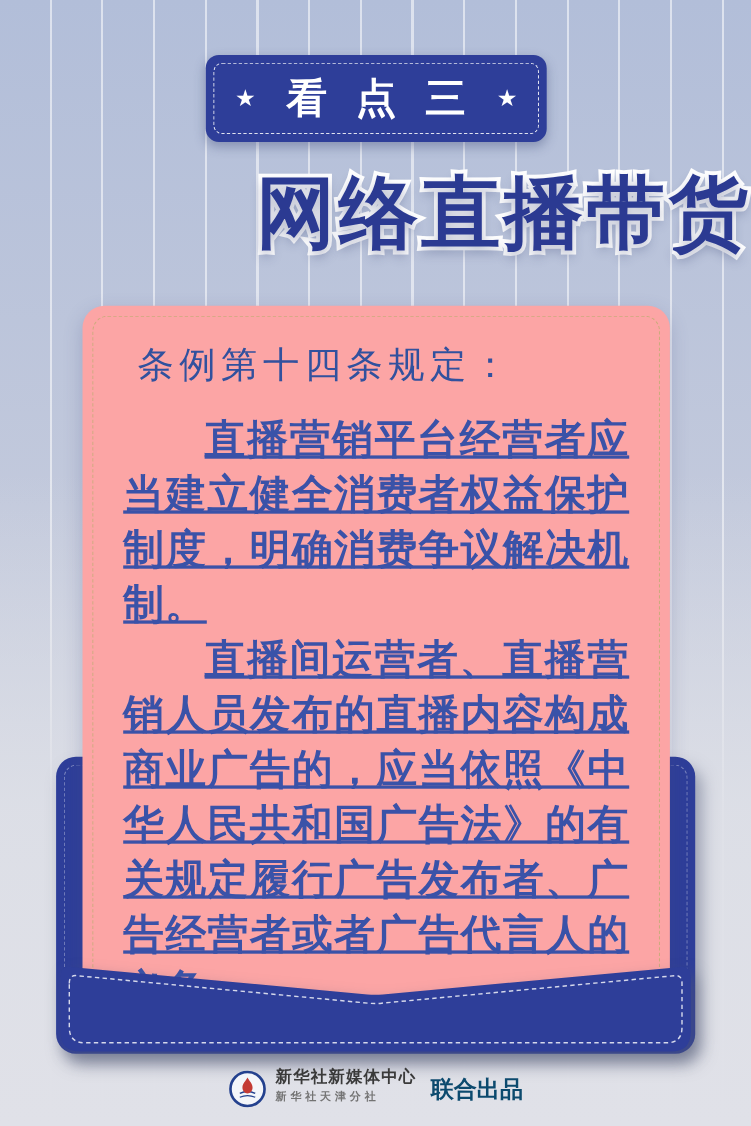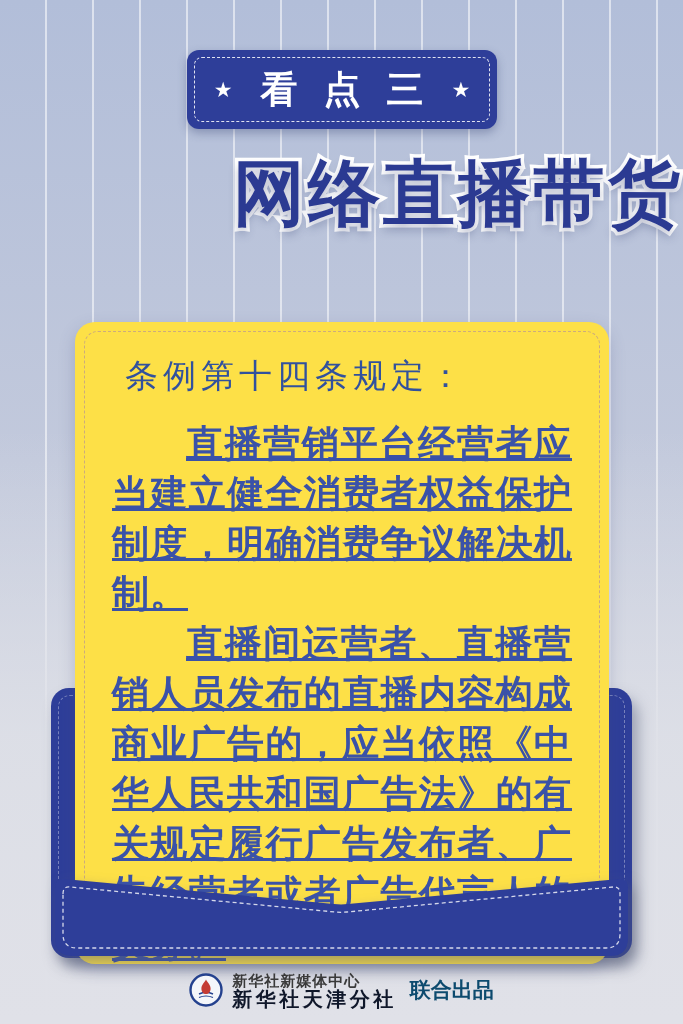--- a/index.html
+++ b/index.html
@@ -45,23 +45,22 @@
     box-shadow:6px 10px 14px rgba(90,98,125,.5);
   }
   .folder-back::before{
     content:"";position:absolute;inset:7px;border:1px dashed rgba(255,255,255,.35);
     border-radius:12px;
   }
 
   
   .card{
     position:absolute;left:75px;top:278px;width:534px;height:642px;
-    background:#fde047;border-radius:20px;
+    background:#fca5a5;border-radius:20px;
     box-shadow:0 6px 16px rgba(70,80,130,.25);
-    margin-top:44px;
   }
   .card::before{
     content:"";position:absolute;inset:9px;border:1px dashed #ccab7d;
     border-radius:14px;pointer-events:none;
   }
   .card-heading{
     margin:32px 0 0 50px;
     font-family:"DejaVu Serif",serif;
     font-size:33px;font-weight:500;color:#31519e;letter-spacing:5px;white-space:nowrap;
   }
@@ -76,23 +75,23 @@
     position:absolute;left:51px;top:870px;width:581px;height:88px;
     filter:drop-shadow(5px 7px 7px rgba(80,88,115,.5));
   }
 
   
   .footer{
     position:absolute;left:0;top:968px;width:100%;height:44px;
     display:flex;align-items:center;justify-content:center;gap:9px;
   }
   .footer .emblem{width:34px;height:34px;flex:0 0 auto;}
-  .org-lines{display:flex;flex-direction:column;justify-content:space-between;}
+  .org-lines{display:flex;flex-direction:column;justify-content:space-between;font-family:Liberation Mono, monospace;}
   .org-line1{font-size:15px;font-weight:700;color:#3a3a3a;line-height:18px;letter-spacing:1px;white-space:nowrap;}
-  .org-line2{font-size:20px;font-weight:700;color:#0f172a;line-height:18px;letter-spacing:3.5px;white-space:nowrap;}
+  .org-line2{font-size:10px;font-weight:700;color:#737373;line-height:18px;letter-spacing:3.5px;white-space:nowrap;}
   .co-produced{font-size:21px;font-weight:800;color:#0c4a6e;margin-left:4px;white-space:nowrap;}
 </style>
 </head>
 <body>
 
 <div class="poster">
 
   <div class="badge">
     <span class="star">★</span>
     <span class="label">看点三</span>

